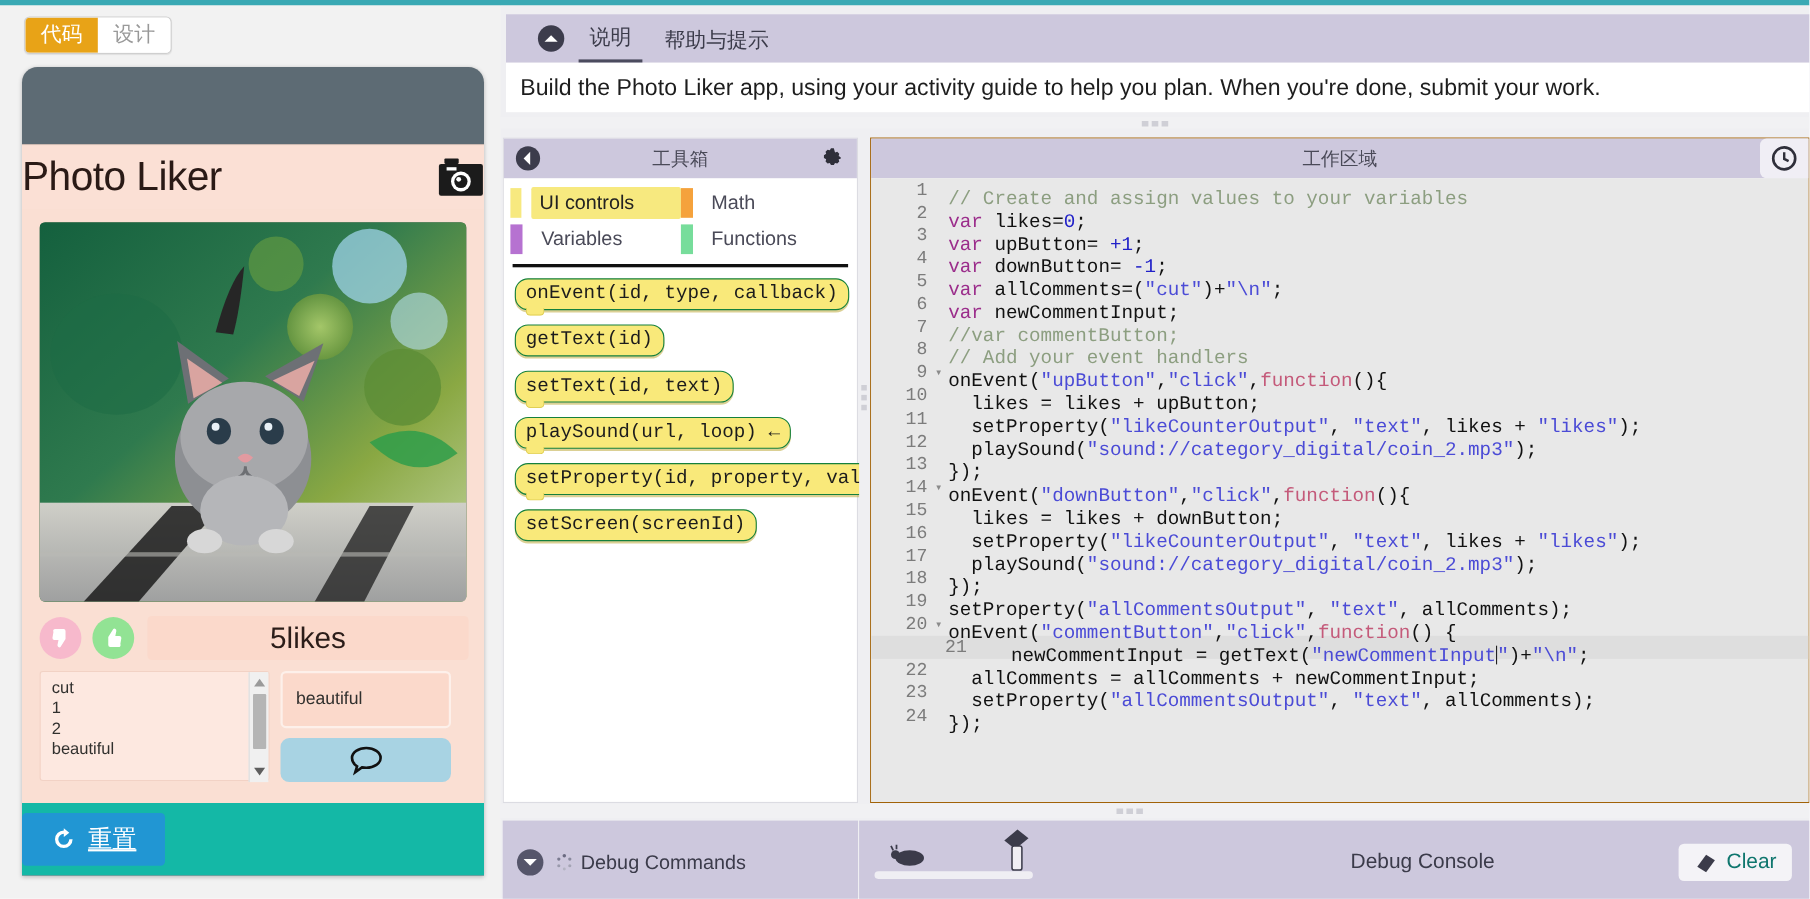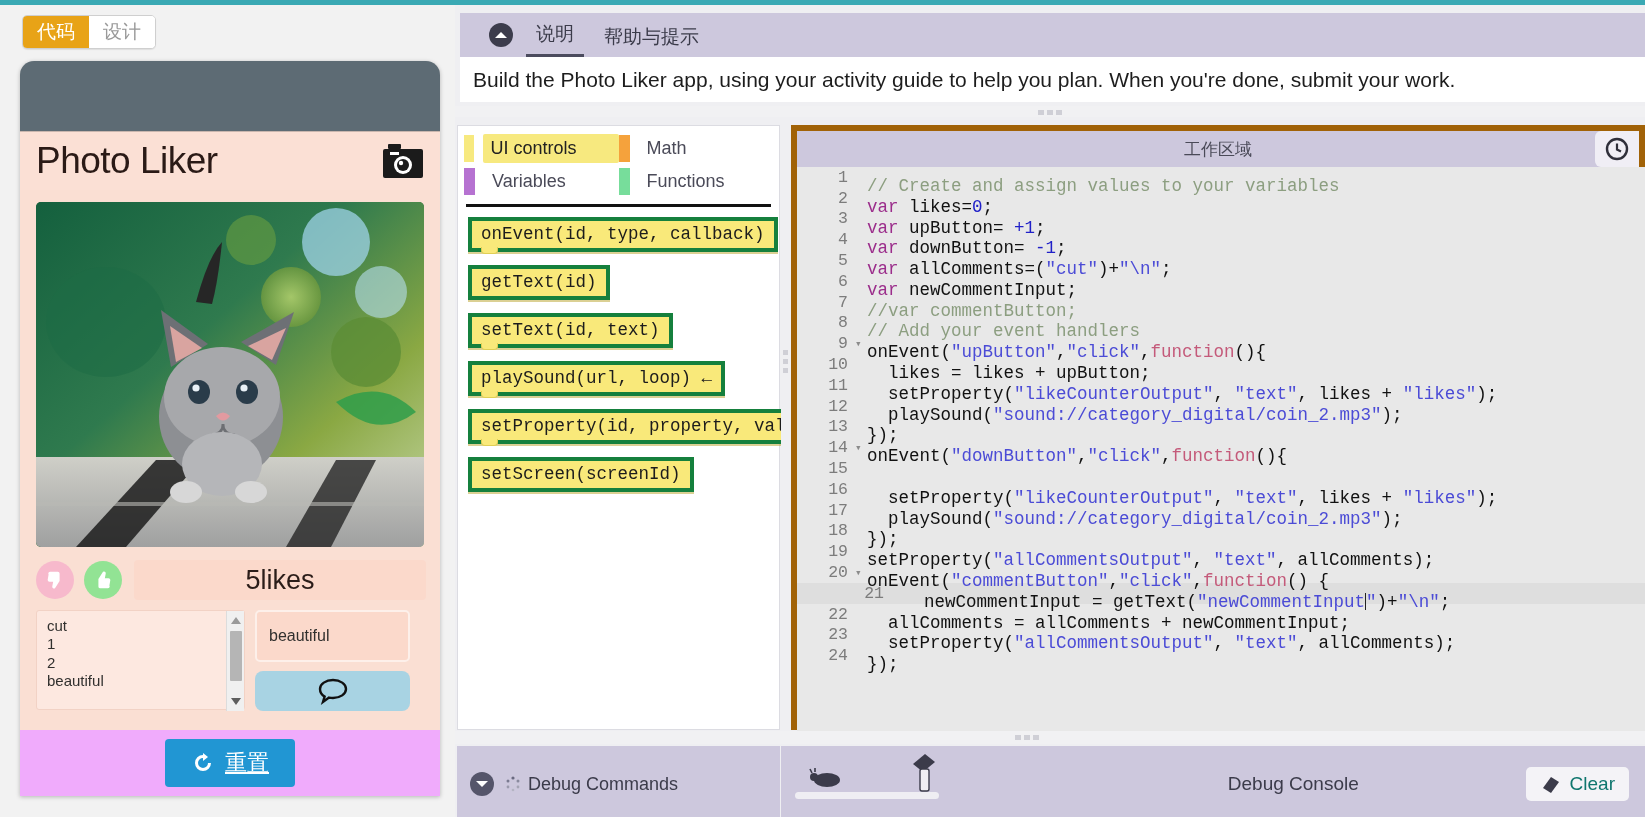--- a/index.html
+++ b/index.html
@@ -33,21 +33,21 @@
     box-shadow: 0 1px 4px rgba(0,0,0,.25);
     overflow:hidden;
   }
   .screen {
     position:absolute; left:0; top:70px; width:420px; height:649px;
     background:#fadfd3;
     border-top:1px solid #c9b6ae;
   }
   .app-title-bar {
     position:absolute; left:0; top:0; width:420px; height:58px;
-    background:#fbe0d5; display:flex; align-items:center; padding:0 16px;gap:39px;
+    background:#fbe0d5; display:flex; align-items:center; padding:0 0;gap:39px;
   }
   .app-title { font-size:37px; color:#2a1a16; letter-spacing:-0.5px; flex:1; }
   .cam-icon { width:42px; height:36px; }
 
   .photo {
     position:absolute; left:16px; top:70px; width:388px; height:345px;
     border-radius:5px; overflow:hidden; background:#3d6b4a;
   }
   .photo svg { display:block; }
 
@@ -75,21 +75,21 @@
   .right-stack { margin-left:10px; width:155px; }
   .new-cmt {
     height:52px; background:#fbd9cb; border:2px solid #fdf0ea; border-radius:5px;
     display:flex; align-items:center; padding:0 12px; font-size:16px; color:#31302e;
   }
   .cmt-btn {
     margin-top:9px; height:40px; background:#a8d3e3; border-radius:8px;
     display:flex; align-items:center; justify-content:center;
   }
 
-  .reset-wrap { position:absolute; left:0; bottom:0; width:420px; height:66px; background:#f0abfc; display:flex; align-items:center; justify-content:center; }
+  .reset-wrap { position:absolute; left:0; bottom:0; width:420px; height:66px; background:#14b8a6; display:flex; align-items:center; }
   .reset-btn {
     background:#2196d3; color:#fff; border-radius:4px; padding:9px 26px;
     display:flex; align-items:center; gap:10px; font-size:22px;
   }
   .reset-btn .lbl { text-decoration:underline; }
 
   
   .right-col { position:absolute; left:455px; top:5px; width:1190px; height:812px; background:#efeff2; }
 
   .instr-header {
@@ -116,33 +116,33 @@
   .tb-head { height:36px; background:#cdc8dd; display:flex; align-items:center; padding:0 10px; position:relative;}
   .tb-title { flex:1; text-align:center; font-size:17px; color:#4a4a58; }
   .tb-tabs { display:flex; flex-wrap:wrap; padding:6px 6px 0; }
   .tb-tab { width:50%; height:33px; display:flex; align-items:center; font-size:18px; color:#4a4a58; }
   .tb-tab .swatch { width:11px; height:27px; margin-right:9px; }
   .tb-tab .tname { padding:4px 8px; }
   .tb-tab.sel .tname { background:#f7e97f; border-radius:2px; color:#222; width:100%; }
   .tb-divider { height:3px; background:#111; margin:6px 8px 0; }
   .blocks { padding:10px 0 0 10px; }
   .blk {
-    position:relative; display:inline-block; background:#f9e97a; border:4px solid #15803d;
-    border-radius:0; padding:3px 9px 4px; margin-bottom:13px;
+    position:relative; display:inline-block; background:#f9e97a; border:1px solid #15803d;
+    border-radius:12px; padding:3px 9px 4px; margin-bottom:13px;
     font-family:"Liberation Mono", monospace; font-size:17.5px; color:#1c1c1c; white-space:nowrap;
     box-shadow:0 2px 0 rgba(190,170,60,.55);
   }
   .blk::after{ content:""; position:absolute; left:9px; bottom:-6px; width:15px;height:6px; background:#f9e97a; border:1px solid #e0cf55; border-top:none; border-radius:0 0 4px 4px;}
   .blk.nonotch::after{ display:none; }
 
   .vgrip { position:absolute; left:326px; top:120px; width:10px; height:605px; background:#efeff2; }
   .vgrip .d { position:absolute; left:2px; width:5px; height:5px; background:#cfcfd6; }
 
   
-  .workspace { position:absolute; left:336px; top:120px; width:854px; height:605px; background:#fff; border:6px solid #a16207; }
+  .workspace { position:absolute; left:336px; top:120px; width:854px; height:605px; background:#fff; border:1px solid #a16207; }
   .ws-head { height:36px; background:#cdc8dd; display:flex; align-items:center; position:relative; }
   .ws-title { flex:1; text-align:center; font-size:17px; color:#4a4a58; }
   .ws-clock { position:absolute; right:0; top:0; width:44px; height:36px; background:#f0eef5; border-radius:6px 0 0 6px; display:flex; align-items:center; justify-content:center; }
 
   .editor { position:absolute; left:0; top:36px; width:852px; height:567px; background:#e8e8e8; overflow:hidden; }
   .code-line { display:flex; height:20.8px; align-items:center; font-family:"Liberation Mono", monospace; font-size:17.5px; white-space:pre; }
   .code-line.active { background:#dedede;padding-left:36px; }
   .ln { width:58px; text-align:right; padding-right:7px; color:#7c7c7c; font-size:16.5px; flex:none; }
   .fold { width:12px; color:#8b8b8b; font-size:11px; flex:none; }
   .code { color:#111;margin-top:17px; }
@@ -315,20 +315,34 @@
 
     <div class="hgrip">
       <div class="dots3">
           <i></i>
           <i></i>
           <i></i>
         </div>
     </div>
 
     <div class="toolbox">
+      <div class="tb-head">
+        <div style="width:24px;height:24px;">
+          <svg width="24" height="24" viewBox="0 0 24 24">
+            <circle cx="12" cy="12" r="11" fill="#3c3c4c"></circle>
+            <path d="M14 6l-6 6 6 6z" fill="#fff"></path>
+          </svg>
+        </div>
+        <div class="tb-title">工具箱</div>
+        <div style="width:24px;height:24px;">
+          <svg width="22" height="22" viewBox="0 0 24 24">
+            <path d="M12 8a4 4 0 100 8 4 4 0 000-8zm9 4l-2-1.2.6-2.2-2-2-2.2.6L14.2 3h-2.8l-1.2 2-2.2-.6-2 2 .6 2.2L4.4 10v2.8l2.2 1.2-.6 2.2 2 2 2.2-.6 1.2 2h2.8l1.2-2 2.2.6 2-2-.6-2.2L21 13.4z" fill="#2f2f3a"></path>
+          </svg>
+        </div>
+      </div>
 
       <div class="tb-tabs">
         <div class="tb-tab sel">
           <span class="swatch" style="background:#f7e97f"></span>
           <span class="tname">UI controls</span>
         </div>
         <div class="tb-tab">
           <span class="swatch" style="background:#f5a23c"></span>
           <span class="tname">Math</span>
         </div>
@@ -377,21 +391,21 @@
           <div class="code-line"><span class="ln">5</span><span class="fold"></span><span class="code"><span class="c-kw">var</span> allComments=(<span class="c-str">"cut"</span>)+<span class="c-str">"\n"</span>;</span></div>
           <div class="code-line"><span class="ln">6</span><span class="fold"></span><span class="code"><span class="c-kw">var</span> newCommentInput;</span></div>
           <div class="code-line"><span class="ln">7</span><span class="fold"></span><span class="code"><span class="c-com">//var commentButton;</span></span></div>
           <div class="code-line"><span class="ln">8</span><span class="fold"></span><span class="code"><span class="c-com">// Add your event handlers</span></span></div>
           <div class="code-line"><span class="ln">9</span><span class="fold">▾</span><span class="code">onEvent(<span class="c-str">"upButton"</span>,<span class="c-str">"click"</span>,<span class="c-fn">function</span>(){</span></div>
           <div class="code-line"><span class="ln">10</span><span class="fold"></span><span class="code">  likes = likes + upButton;</span></div>
           <div class="code-line"><span class="ln">11</span><span class="fold"></span><span class="code">  setProperty(<span class="c-str">"likeCounterOutput"</span>, <span class="c-str">"text"</span>, likes + <span class="c-str">"likes"</span>);</span></div>
           <div class="code-line"><span class="ln">12</span><span class="fold"></span><span class="code">  playSound(<span class="c-str">"sound://category_digital/coin_2.mp3"</span>);</span></div>
           <div class="code-line"><span class="ln">13</span><span class="fold"></span><span class="code">});</span></div>
           <div class="code-line"><span class="ln">14</span><span class="fold">▾</span><span class="code">onEvent(<span class="c-str">"downButton"</span>,<span class="c-str">"click"</span>,<span class="c-fn">function</span>(){</span></div>
-          <div class="code-line"><span class="ln">15</span><span class="fold"></span></div>
+          <div class="code-line"><span class="ln">15</span><span class="fold"></span><span class="code">  likes = likes + downButton;</span></div>
           <div class="code-line"><span class="ln">16</span><span class="fold"></span><span class="code">  setProperty(<span class="c-str">"likeCounterOutput"</span>, <span class="c-str">"text"</span>, likes + <span class="c-str">"likes"</span>);</span></div>
           <div class="code-line"><span class="ln">17</span><span class="fold"></span><span class="code">  playSound(<span class="c-str">"sound://category_digital/coin_2.mp3"</span>);</span></div>
           <div class="code-line"><span class="ln">18</span><span class="fold"></span><span class="code">});</span></div>
           <div class="code-line"><span class="ln">19</span><span class="fold"></span><span class="code">setProperty(<span class="c-str">"allCommentsOutput"</span>, <span class="c-str">"text"</span>, allComments);</span></div>
           <div class="code-line"><span class="ln">20</span><span class="fold">▾</span><span class="code">onEvent(<span class="c-str">"commentButton"</span>,<span class="c-str">"click"</span>,<span class="c-fn">function</span>() {</span></div>
           <div class="code-line active"><span class="ln">21</span><span class="fold"></span><span class="code">  newCommentInput = getText(<span class="c-str">"newCommentInput<span class="caret"></span>"</span>)+<span class="c-str">"\n"</span>;</span></div>
           <div class="code-line"><span class="ln">22</span><span class="fold"></span><span class="code">  allComments = allComments + newCommentInput;</span></div>
           <div class="code-line"><span class="ln">23</span><span class="fold"></span><span class="code">  setProperty(<span class="c-str">"allCommentsOutput"</span>, <span class="c-str">"text"</span>, allComments);</span></div>
           <div class="code-line"><span class="ln">24</span><span class="fold"></span><span class="code">});</span></div>
         </div>

